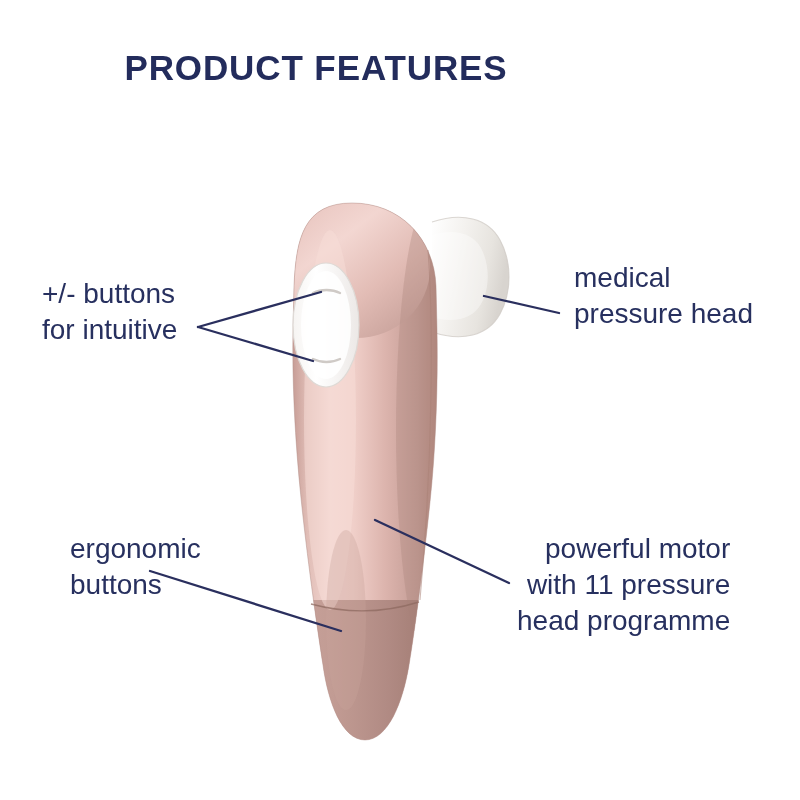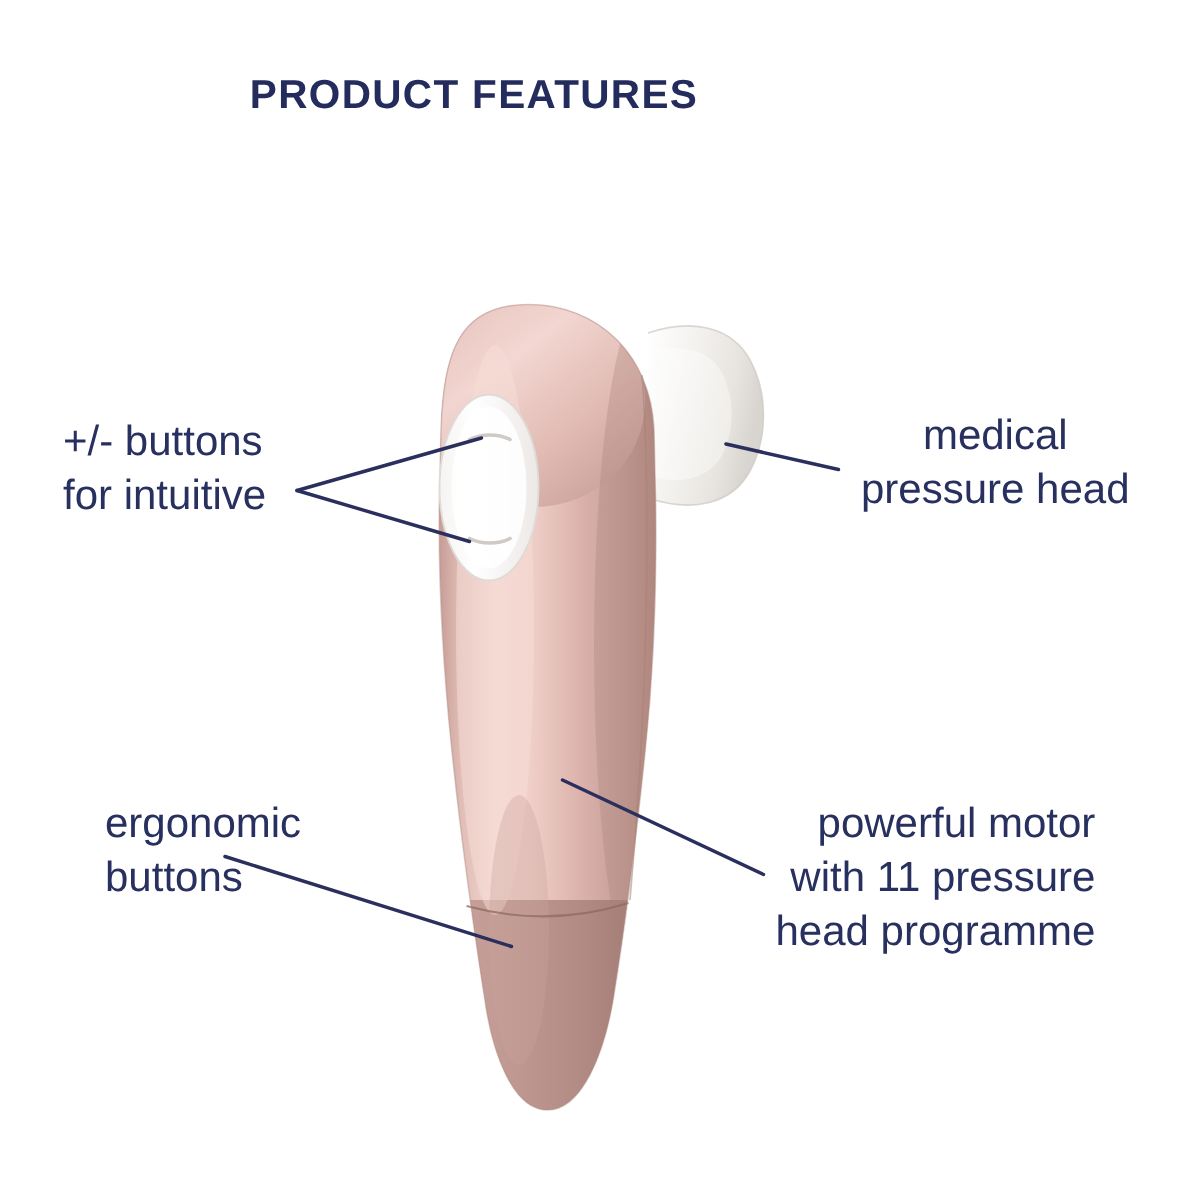--- a/index.html
+++ b/index.html
@@ -18,38 +18,38 @@
     width: 800px;
     height: 800px;
     background: #ffffff;
   }
   .page-title {
     position: absolute;
     top: 48px;
     left: 0;
     width: 632px;
     text-align: center;
-    font-size: 27px;
+    font-size: 35px;
     font-weight: bold;
     letter-spacing: 0.9px;
     color: #232c5c;
     font-family: "Liberation Sans", sans-serif;
   }
   .callout {
     position: absolute;
     color: #27305f;
     font-size: 28px;
     line-height: 1.28;
     font-family: "Liberation Sans", sans-serif;
     white-space: nowrap;
   }
   .callout-line { display: block; }
   .c-buttons   { left: 42px;  top: 276px; text-align: left; }
   .c-ergonomic { left: 42px;  top: 531px; text-align: left; margin-left: 28px; }
-  .c-silicone  { left: 574px; top: 272px; text-align: center; }
+  .c-silicone  { left: 574px; top: 260px; text-align: left; }
   .c-motor     { left: 517px; top: 531px; text-align: right; }
   #artwork {
     position: absolute;
     left: 0;
     top: 0;
     width: 800px;
     height: 800px;
   }
 </style>
 </head>

